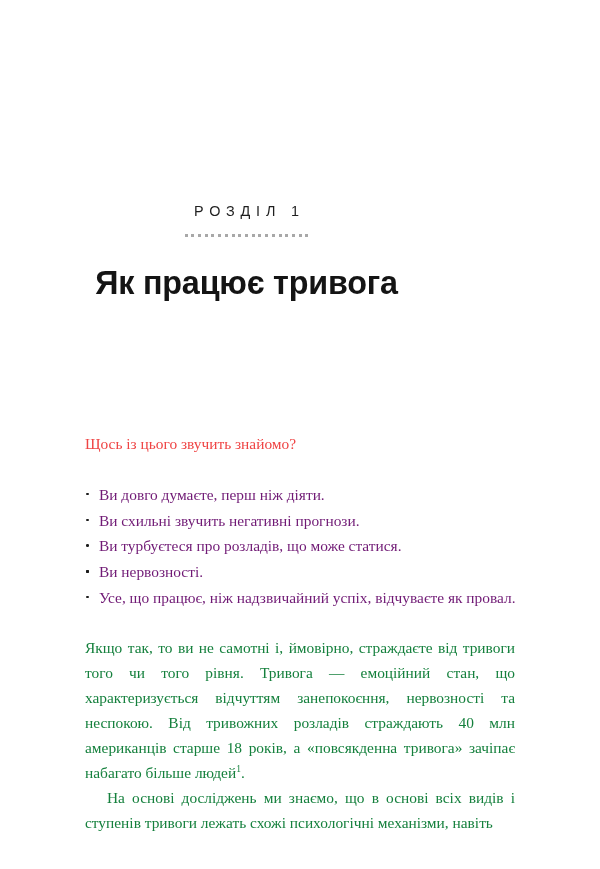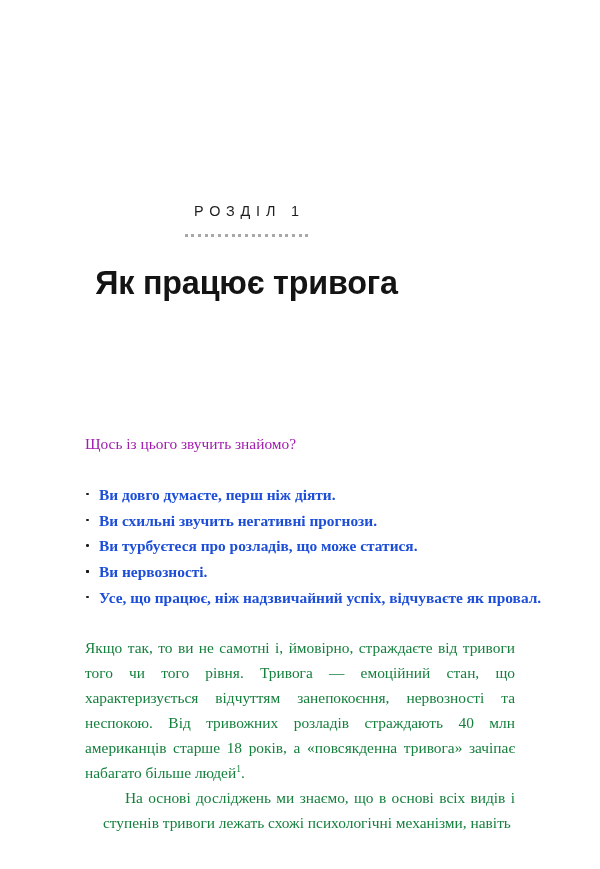--- a/index.html
+++ b/index.html
@@ -79,37 +79,36 @@
     position: absolute;
     left: 85px;
     top: 432px;
     width: 430px;
   }
 
   .lead-question {
     font-size: 15.4px;
     line-height: 1.55;
     margin: 0;
-    color: #a21caf;
+    color: #ef4444;
   }
 
   .symptom-list {
     list-style: none;
     margin: 26px 0 0 0;
     padding: 0;
   }
 
   .symptom-list li {
     position: relative;
     padding-left: 14px;
     font-size: 15.4px;
     line-height: 1.67;
-    color: #1d4ed8;
+    color: #701a75;
     white-space: nowrap;
-    font-weight: bold;
   }
 
   .symptom-list li .bullet-dot {
     position: absolute;
     left: 1px;
     top: 11px;
     width: 2.6px;
     height: 2.6px;
     background: #1c1c1c;
     border-radius: 50%;
@@ -121,21 +120,20 @@
     line-height: 1.62;
     text-align: justify;
     text-justify: inter-word;
     color: #15803d;
     hyphens: manual;
   }
 
   .prose.continued {
     margin-top: 0;
     text-indent: 22px;
-    margin-left: 18px;
   }
 
   .prose .footnote-ref {
     font-size: 9.5px;
     vertical-align: super;
     line-height: 0;
   }
 </style>
 </head>
 <body>

